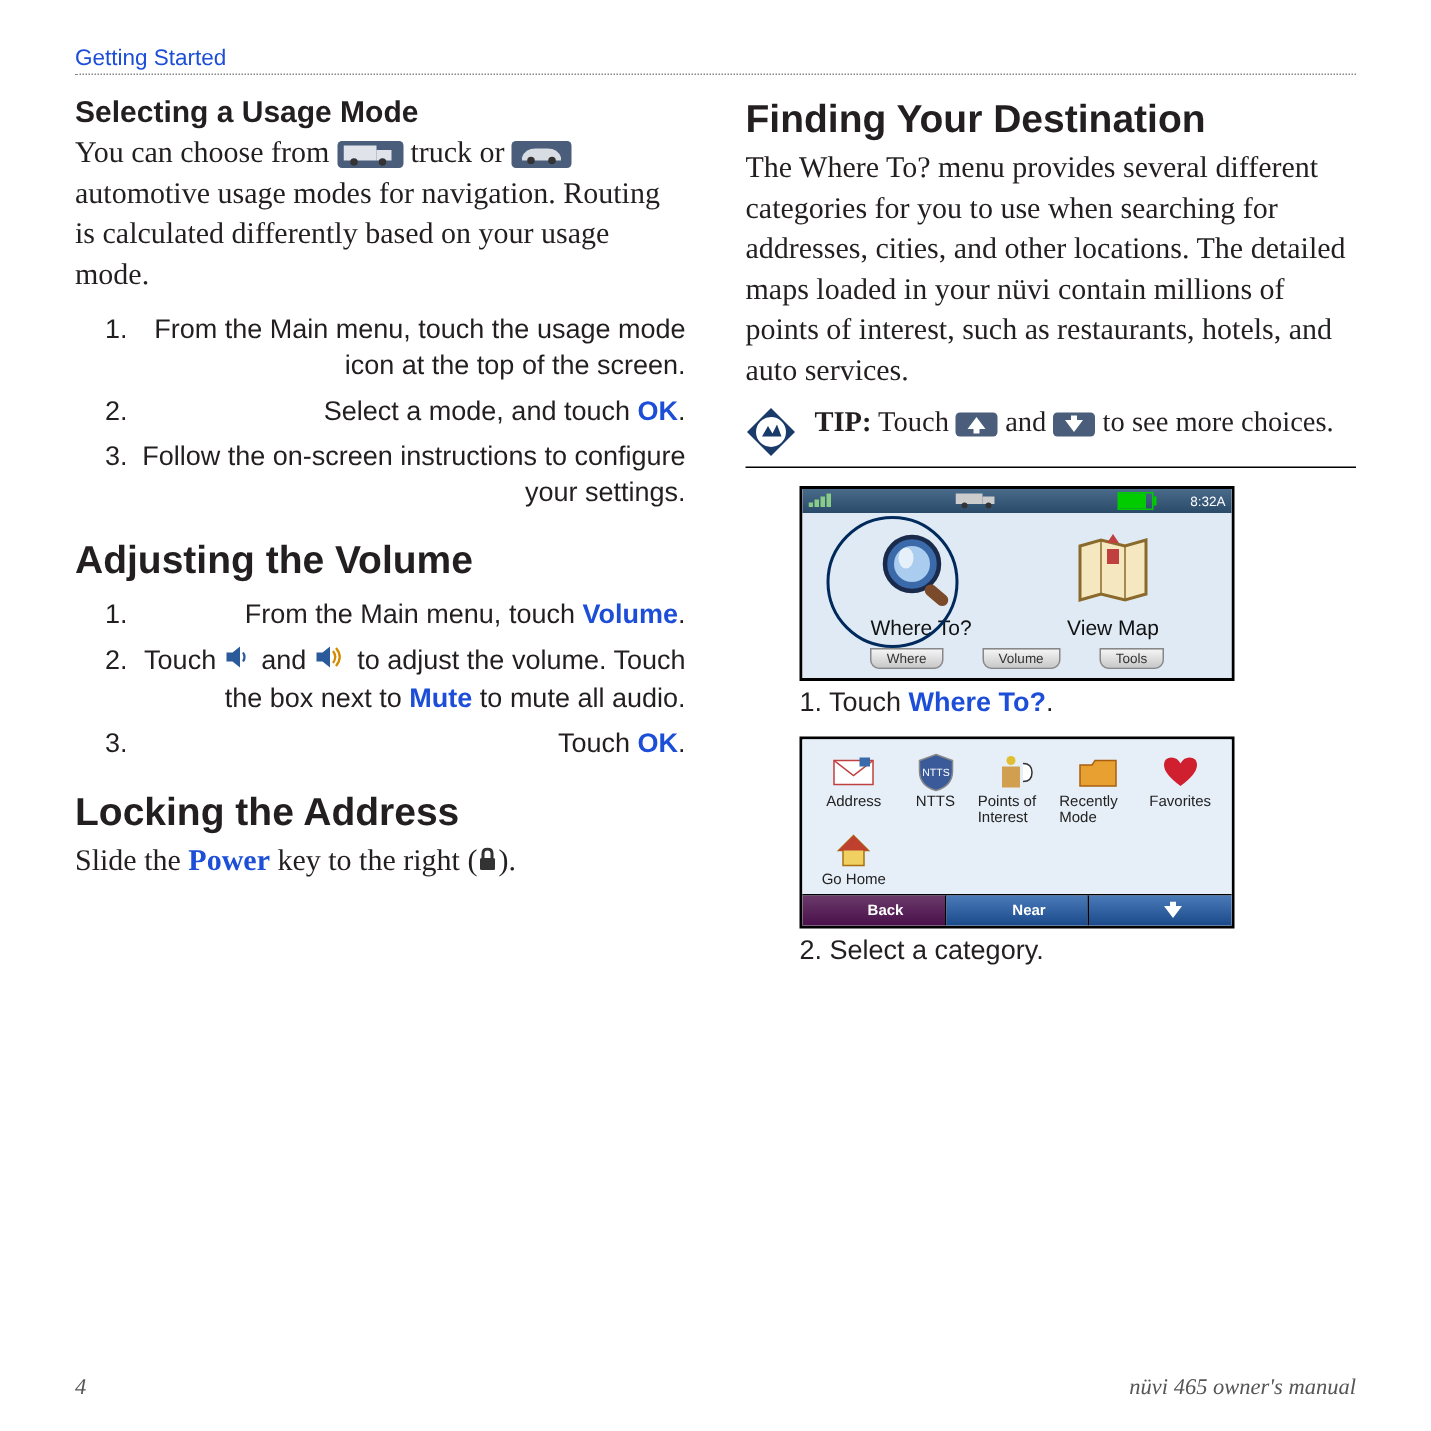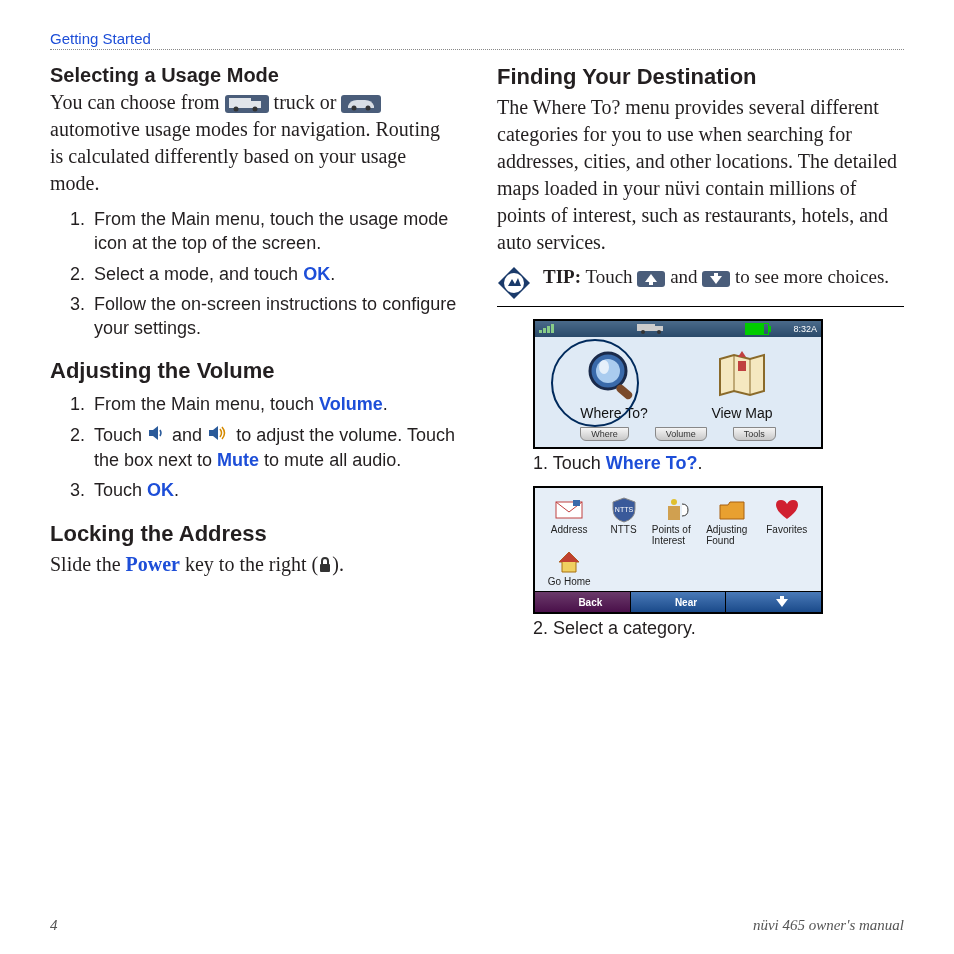--- a/index.html
+++ b/index.html
@@ -29,21 +29,21 @@
   }
   .cols {
     display: flex;
     gap: 40px;
     flex: 1;
   }
   .col { width: 50%; }
   h2 {
     font-family: Arial, Helvetica, sans-serif;
     font-weight: bold;
-    font-size: 22px;
+    font-size: 26px;
     margin: 18px 0 4px 0;
   }
   h3 {
     font-family: Arial, Helvetica, sans-serif;
     font-weight: bold;
     font-size: 20px;
     margin: 0 0 2px 0;
   }
   p.serif, .serif {
     font-family: Georgia, 'Times New Roman', serif;
@@ -51,21 +51,21 @@
     line-height: 1.35;
     margin: 0 0 10px 0;
   }
   ol {
     font-family: Arial, Helvetica, sans-serif;
     font-size: 18px;
     line-height: 1.35;
     margin: 8px 0 10px 0;
     padding-left: 40px;
   }
-  ol li { margin-bottom: 6px; padding-left: 4px;}
+  ol li { margin-bottom: 6px; padding-left: 4px; text-align: right;}
   .kw { color: #1d4ed8; font-weight: bold; }
   .inline-icon {
     display: inline-block;
     vertical-align: middle;
     background: #4a5d7a;
     border-radius: 3px;
     padding: 1px 4px;
     line-height: 1;
   }
   .inline-icon svg { display:block; }
@@ -374,21 +374,21 @@
                   </svg>
                 </div>
               <span>Points of Interest</span>
             </div>
             <div class="cell">
               <div class="ic">
                   <svg width="28" height="22" viewBox="0 0 28 22">
                     <path d="M2 6 L10 6 L12 3 L26 3 L26 20 L2 20 Z" fill="#e8a030" stroke="#a86010"></path>
                   </svg>
                 </div>
-              <span>Adjusting Found</span>
+              <span>Recently Mode</span>
             </div>
             <div class="cell">
               <div class="ic">
                   <svg width="26" height="22" viewBox="0 0 26 22">
                     <path d="M13 20 Q2 12 2 6 Q2 1 7 1 Q11 1 13 5 Q15 1 19 1 Q24 1 24 6 Q24 12 13 20 Z" fill="#d02030"></path>
                   </svg>
                 </div>
               <span>Favorites</span>
             </div>
             <div class="cell">

